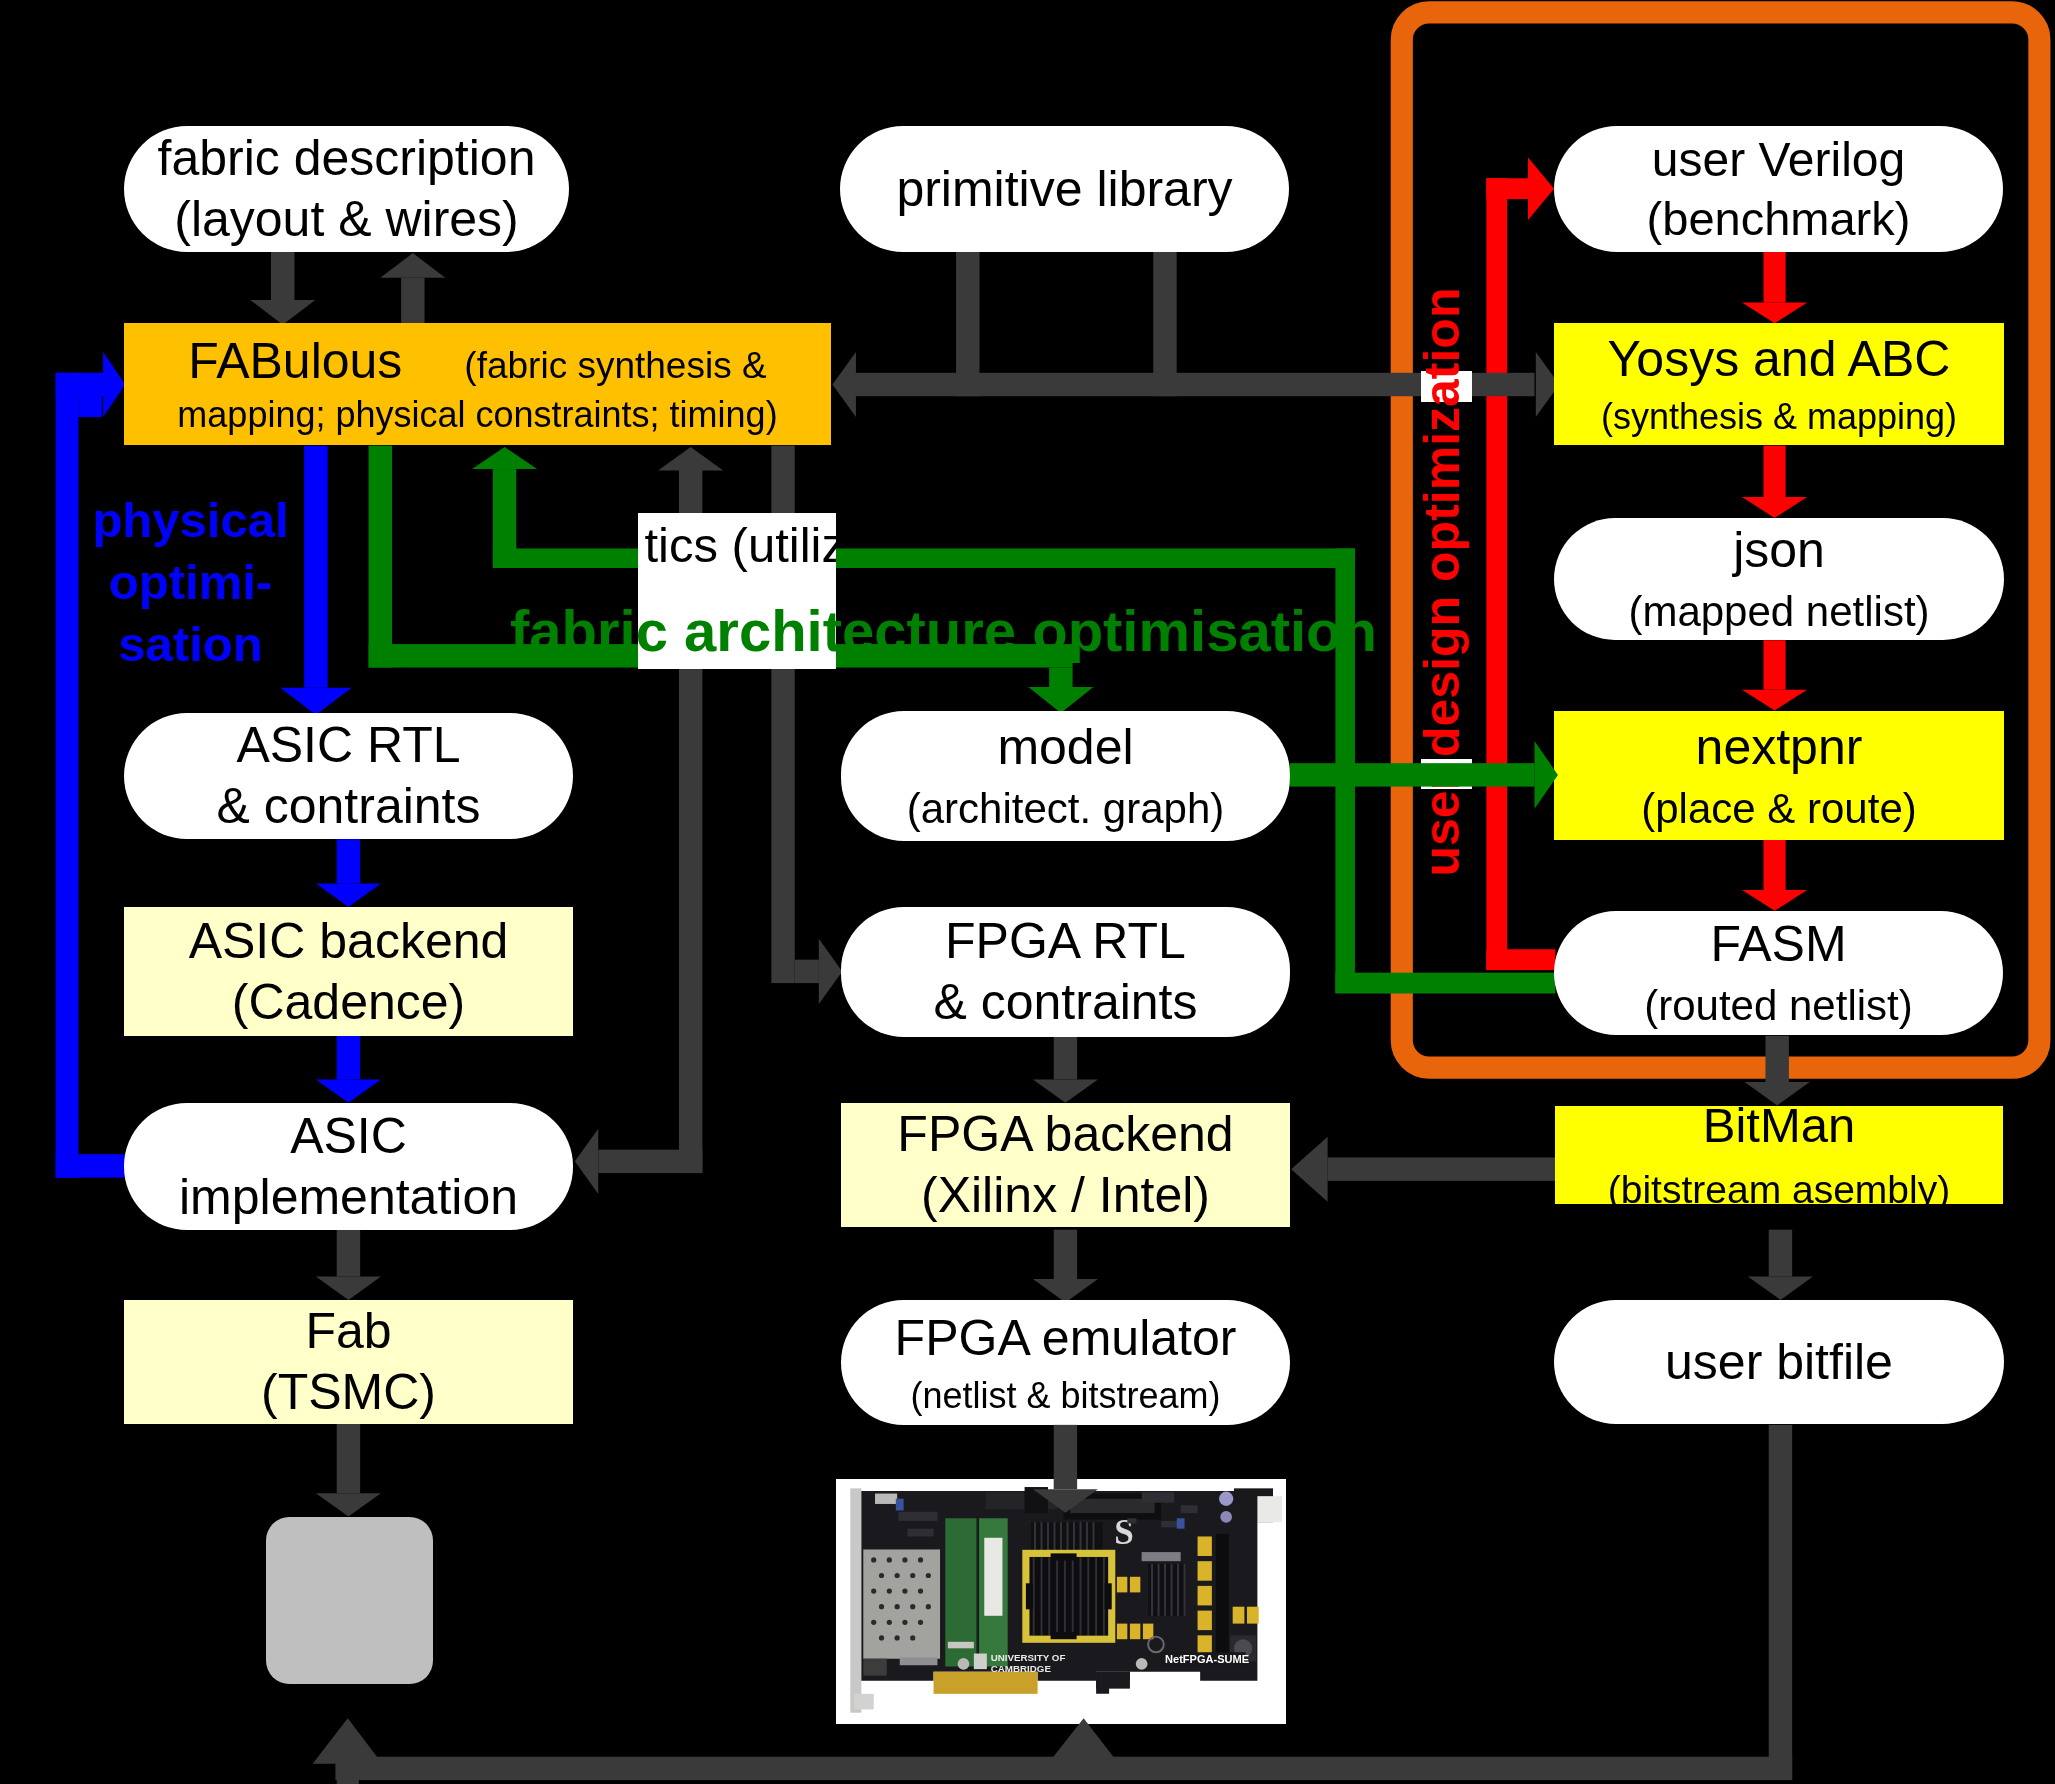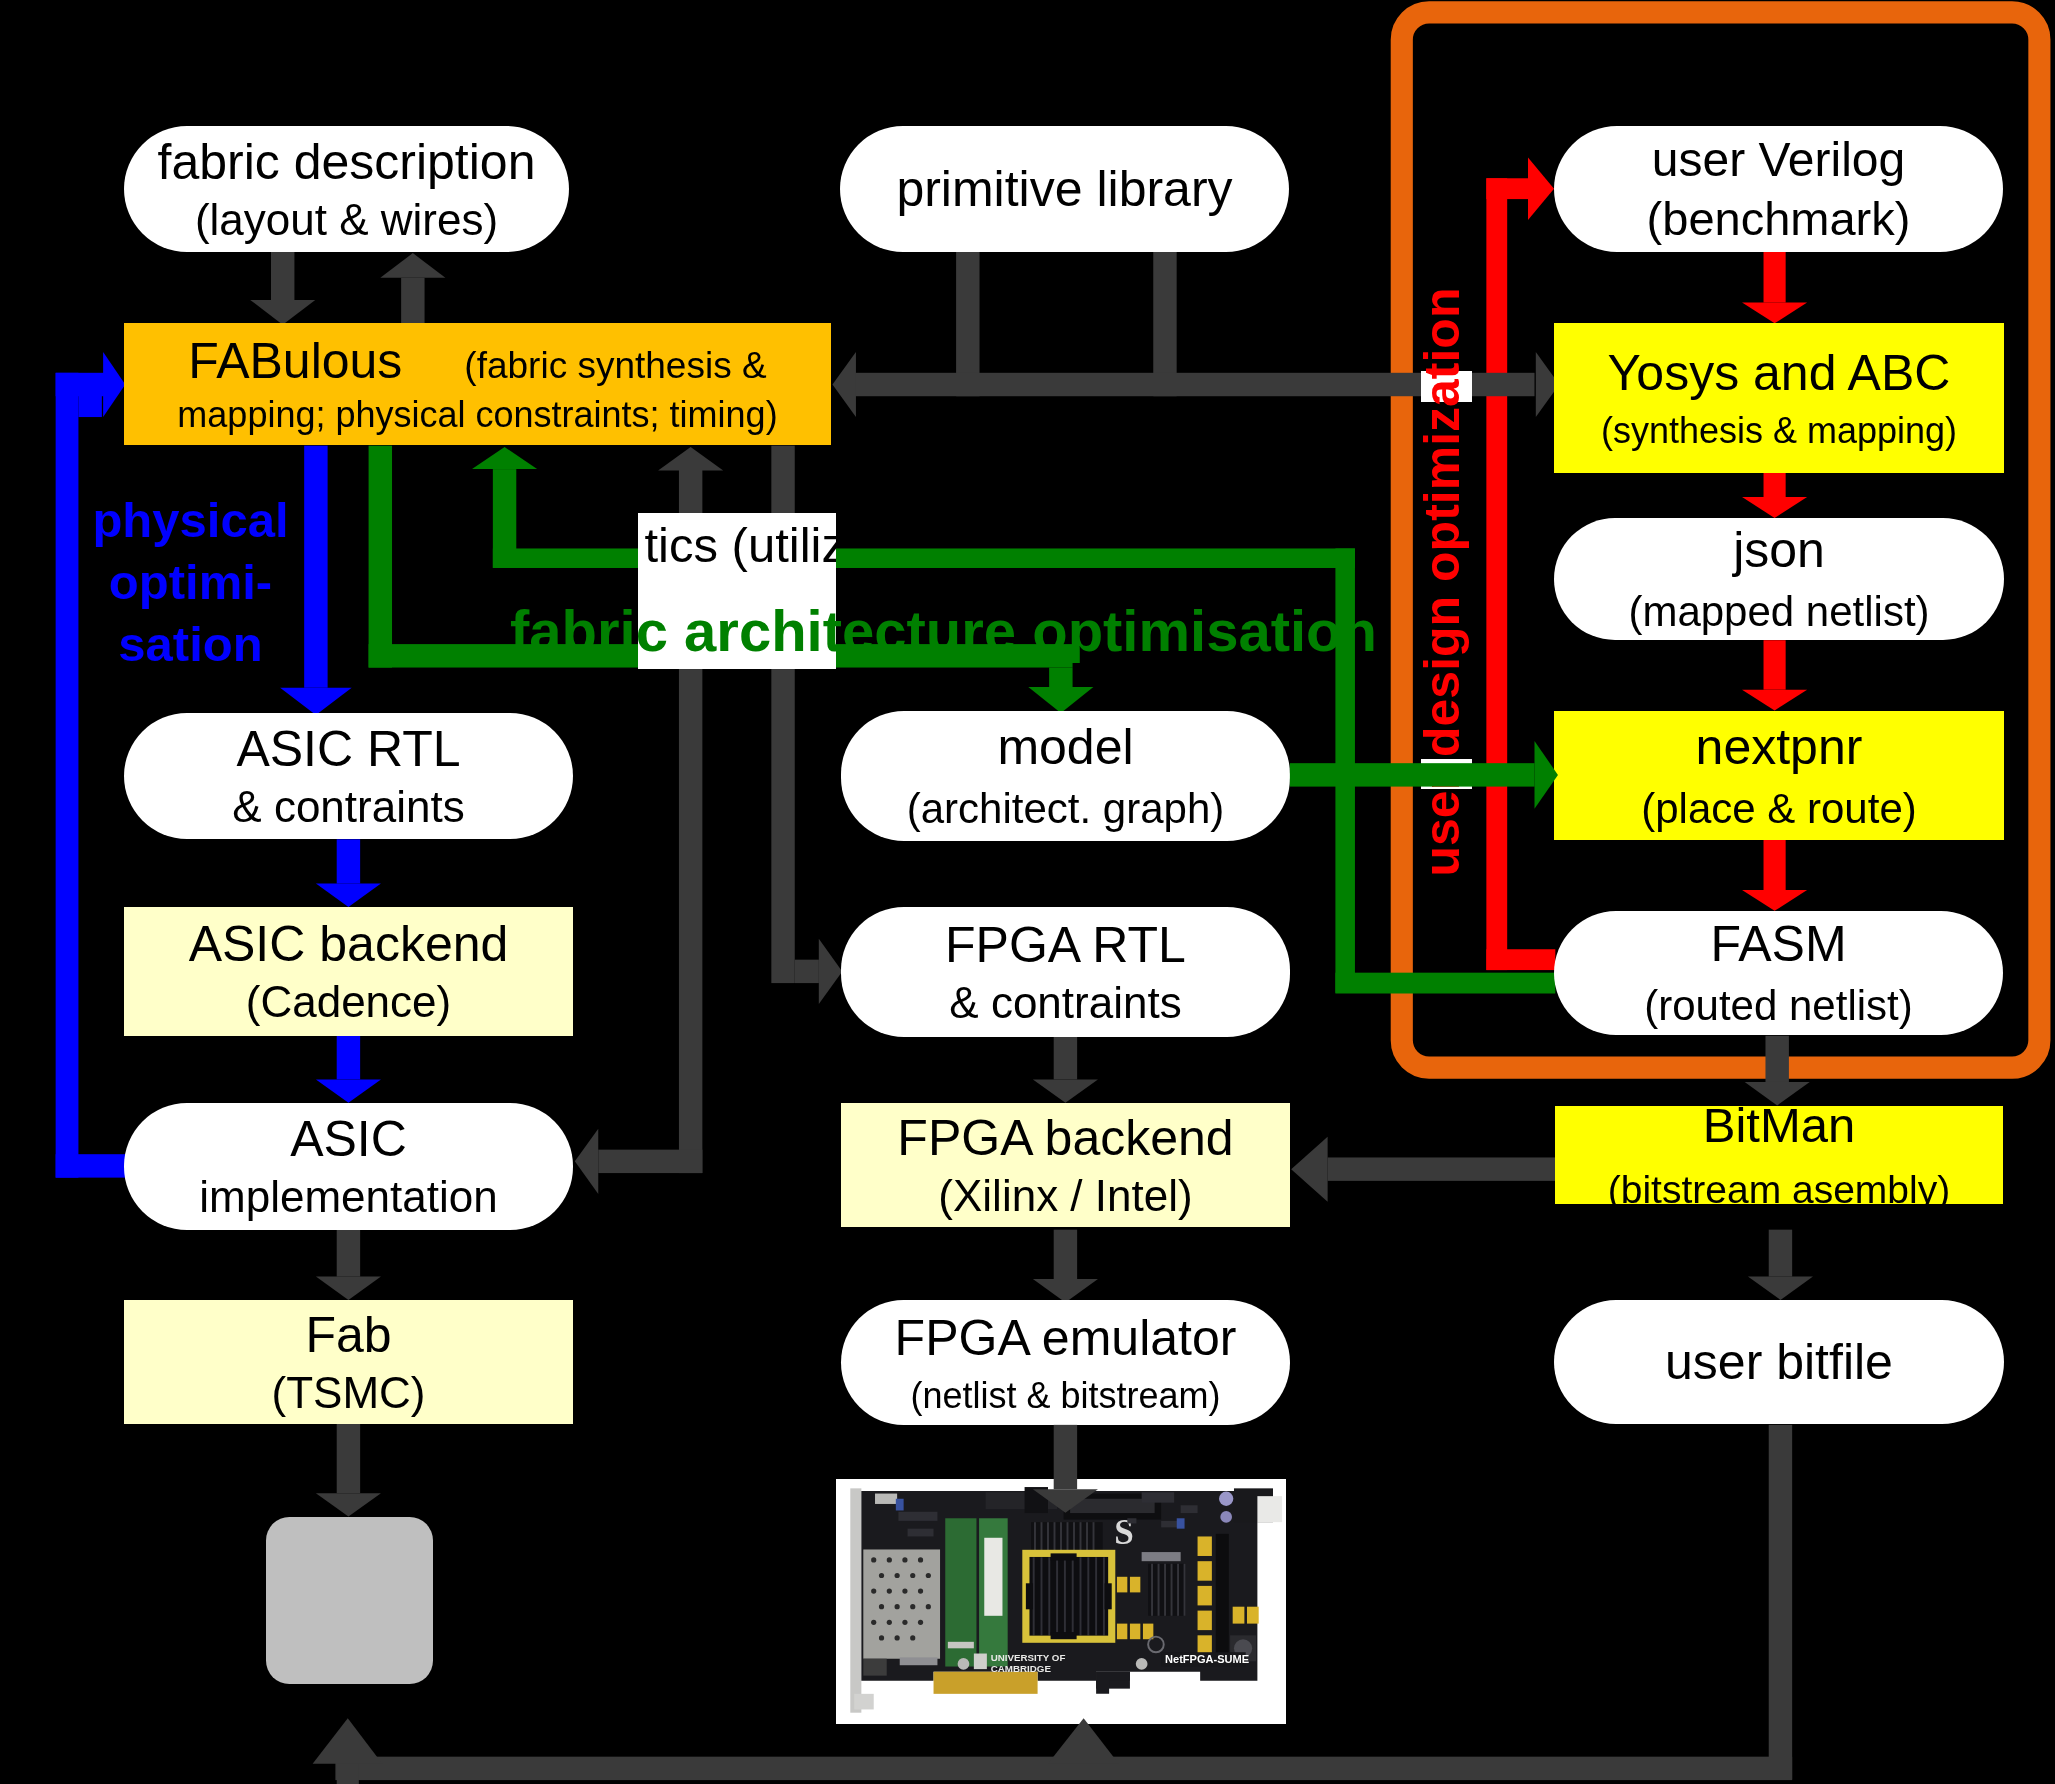--- a/index.html
+++ b/index.html
@@ -13,21 +13,21 @@
   .ar-green{fill:var(--c-green);}
   .ar-red{fill:var(--c-red);}
   .orange-frame{fill:none;stroke:var(--c-orange);stroke-width:34px;}
   .node{position:absolute;display:flex;flex-direction:column;justify-content:center;align-items:center;
         text-align:center;color:#000;z-index:10;line-height:1.22;}
   .round{background:var(--c-white);border-radius:63px;}
   .gold{background:var(--c-gold);}
   .yellow{background:var(--c-yellow);}
   .paleyellow{background:var(--c-paleyellow);text-align:center;}
   .t1{font-size:50px;}
-  .t2{font-size:44px;}
+  .t2{font-size:50px;}
   .t2.small{font-size:36px;margin-top:5px;}
   .t2.small2{font-size:39px;margin-top:10.4px;}
   .t2.mid{font-size:42px;margin-top:5.2px;}
   .patch{position:absolute;background:var(--c-white);z-index:12;}
   .flowlabel{position:absolute;font-weight:bold;z-index:14;white-space:nowrap;}
   #label-physical{color:var(--c-blue);font-size:49px;line-height:62px;text-align:center;}
   #label-fabricarch{color:var(--c-green);font-size:58px;}
   #label-userdesign{color:var(--c-red);font-size:50px;text-align:center;}
   #stats-box{position:absolute;left:638px;top:489px;width:198px;height:156px;background:var(--c-white);
              overflow:hidden;z-index:11;margin-top:24px;}
@@ -187,21 +187,21 @@
   </div>
 
   <div class="node gold" id="fabulous-box" style="left:124px;top:323px;width:707px;height:122px;">
     <div class="fabline1">
       <span class="fabname">FABulous</span>
       <span class="fabsub">(fabric synthesis &amp;</span>
     </div>
     <div class="fabline2">mapping; physical constraints; timing)</div>
   </div>
 
-  <div class="node yellow" style="left:1554px;top:323px;width:450px;height:150px;">
+  <div class="node yellow" style="left:1554px;top:323px;width:450px;height:122px;">
     <div class="t1">Yosys and ABC</div>
     <div class="t2 small">(synthesis &amp; mapping)</div>
   </div>
 
   <div id="stats-box">
     <div id="stats-text">tics (utiliz</div>
   </div>
 
   <div class="node round" style="left:1554px;top:518px;width:450px;height:122px;">
     <div class="t1">json</div>

